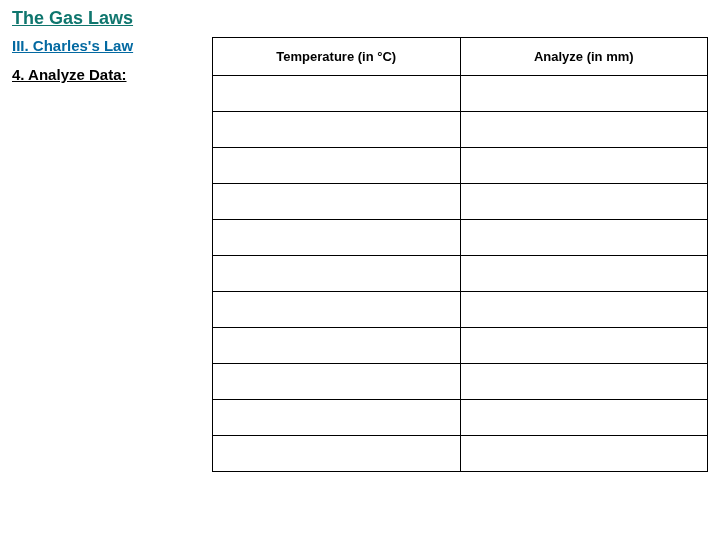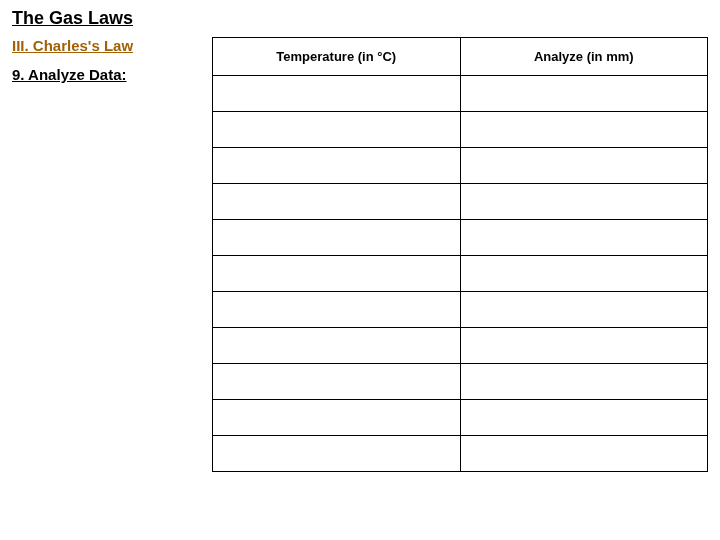--- a/index.html
+++ b/index.html
@@ -15,40 +15,40 @@
       font-family: Arial, sans-serif;
       font-size: 14px;
       padding: 8px 12px;
     }
 
     .page-title {
       font-size: 18px;
       font-weight: bold;
       text-decoration: underline;
       margin-bottom: 8px;
-      color: #000000;
+      color: #0f766e;
     }
 
     .content-area {
       display: flex;
       flex-direction: row;
       gap: 0;
     }
 
     .left-panel {
       width: 200px;
       flex-shrink: 0;
       padding-right: 10px;
     }
 
     .section-title {
       font-size: 15px;
       font-weight: bold;
       text-decoration: underline;
-      color: #a16207;
+      color: #0369a1;
       margin-bottom: 12px;
     }
 
     .analyze-label {
       font-size: 15px;
       font-weight: bold;
       text-decoration: underline;
       color: #000;
       margin-top: 4px;
     }
@@ -85,21 +85,21 @@
     }
   </style>
 </head>
 <body>
 
 <div class="page-title">The Gas Laws</div>
 
 <div class="content-area">
   <div class="left-panel">
     <div class="section-title">III.  Charles's Law</div>
-    <div class="analyze-label">9.  Analyze Data:</div>
+    <div class="analyze-label">4.  Analyze Data:</div>
   </div>
 
   <div class="table-wrapper">
     <table class="data-table">
       <thead>
         <tr>
           <th>Temperature (in °C)</th>
           <th>Analyze (in mm)</th>
         </tr>
       </thead>

